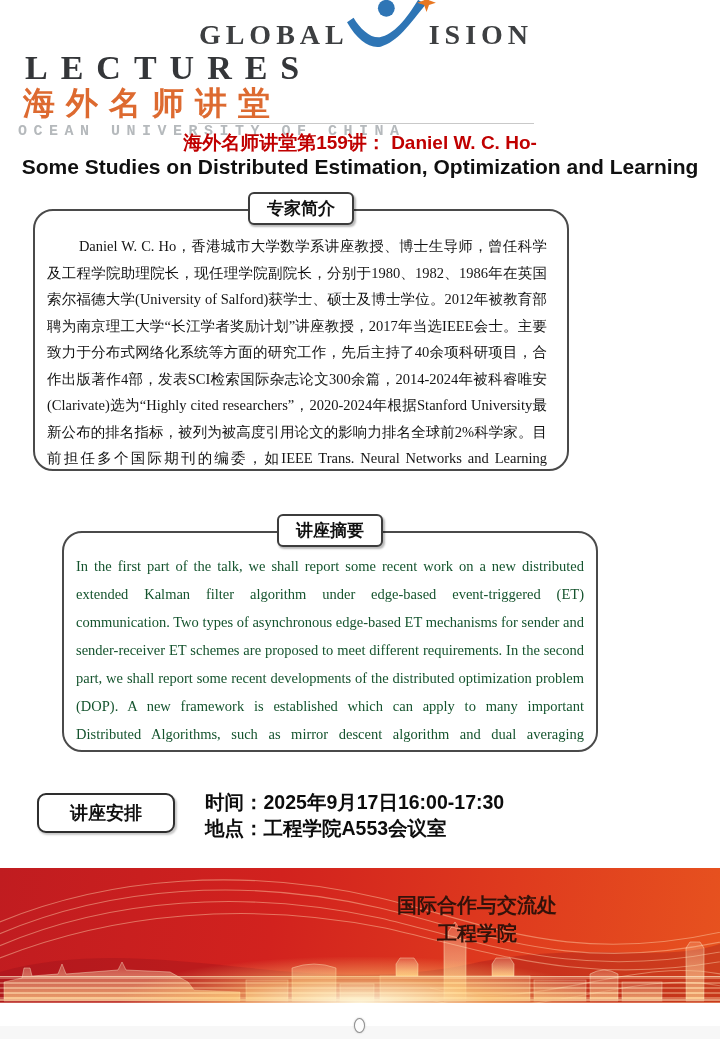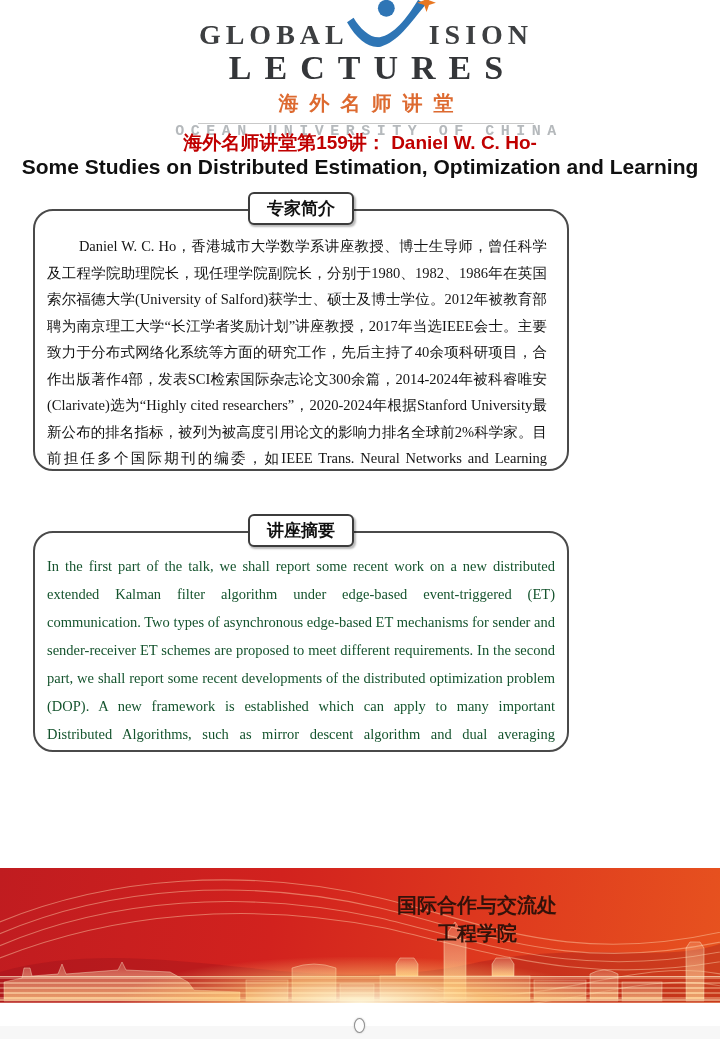--- a/index.html
+++ b/index.html
@@ -4,54 +4,54 @@
 <style>
   * { box-sizing: border-box; }
   html,body { margin:0; padding:0; background:#ffffff; }
   .page {
     position:relative; width:720px; height:1039px; margin:0 auto;
     background:#ffffff; overflow:hidden;
     font-family:"Liberation Sans", sans-serif; color:#111;
   }
 
   
-  .logo { position:absolute; top:4px; left:0; width:720px; text-align:center;padding-left:12px; }
+  .logo { position:absolute; top:4px; left:0; width:720px; text-align:left;padding-left:12px; }
   .logo-row1 {
     display:flex; justify-content:center; align-items:flex-end; height:46px;
     font-family:"Liberation Serif", serif; font-weight:700;
     font-size:28px; letter-spacing:5px; color:#3d3f41;
   }
   .logo-row1 .word { line-height:30px; }
   .logo-figure { width:96px; height:58px; margin:0 -10px -6px -6px; flex:0 0 auto; }
   .logo-lectures {
     font-family:"Liberation Serif", serif; font-weight:700;
     font-size:34px; letter-spacing:13px; line-height:36px; color:#343639;
     text-indent:13px;
   }
   .logo-seal {
     font-family:"Liberation Serif", serif; font-weight:700;
-    font-size:20px; letter-spacing:11px; line-height:35px; color:#dd6a30;
+    font-size:32px; letter-spacing:11px; line-height:35px; color:#dd6a30;
     text-indent:11px;
   }
   .logo-divider { width:336px; height:0; border-top:1px solid #c9c9c9; margin:2px auto 1px; }
   .logo-univ {
     font-family:Liberation Mono, monospace; font-weight:600;
     font-size:15px; letter-spacing:6.5px; line-height:14px; color:#b5b9bc;
     text-indent:6px;
   }
 
   
   .title { position:absolute; top:131px; left:0; width:720px; text-align:center; font-weight:bold; }
   .title-line1 { color:#c00000; font-size:19px; line-height:23px; }
   .title-line2 { color:#101010; font-size:21px; line-height:25px; }
 
   
   .section { position:absolute; left:33px; width:536px; }
   .section-profile { top:192px; }
-  .section-abstract { top:514px; }
+  .section-abstract { top:514px;margin-left:29px; }
   .section-label {
     position:relative; z-index:2; display:table; margin:0 auto -16px auto;
     background:#ffffff; border:2px solid #3c3c3c; border-radius:6px;
     padding:3px 17px; font-size:17px; font-weight:bold; color:#111;
     box-shadow:1.5px 2px 2px rgba(0,0,0,0.28);
   }
   .section-box {
     position:relative; z-index:1; background:#ffffff;
     border:2px solid #4a4a4a; border-radius:20px; overflow:hidden;
   }
@@ -138,20 +138,27 @@
     </div>
   </div>
 
   <div class="section section-abstract">
     <div class="section-label">讲座摘要</div>
     <div class="section-box abstract-box">
       <p class="abstract-text" style="margin:0">In the first part of the talk, we shall report some recent work on a new distributed extended Kalman filter algorithm under edge-based event-triggered (ET) communication. Two types of asynchronous edge-based ET mechanisms for sender and sender-receiver ET schemes are proposed to meet different requirements. In the second part, we shall report some recent developments of the distributed optimization problem (DOP). A new framework is established which can apply to many important Distributed Algorithms, such as mirror descent algorithm and dual averaging algorithm, to solve the DOP over time-varying communication network topology with communication delay.</p>
     </div>
   </div>
 
+  <div class="schedule">
+    <div class="schedule-label">讲座安排</div>
+    <div class="schedule-lines">
+      <div>时间：2025年9月17日16:00-17:30</div>
+      <div>地点：工程学院A553会议室</div>
+    </div>
+  </div>
 
   <div class="banner">
     <svg viewBox="0 0 720 158" preserveAspectRatio="none">
       <defs>
         <linearGradient id="bld" x1="0" y1="0" x2="0" y2="1">
           <stop offset="0%" stop-color="rgba(255,235,200,0.18)"></stop>
           <stop offset="55%" stop-color="rgba(255,215,160,0.55)"></stop>
           <stop offset="100%" stop-color="rgba(255,202,132,0.95)"></stop>
         </linearGradient>
       </defs>

